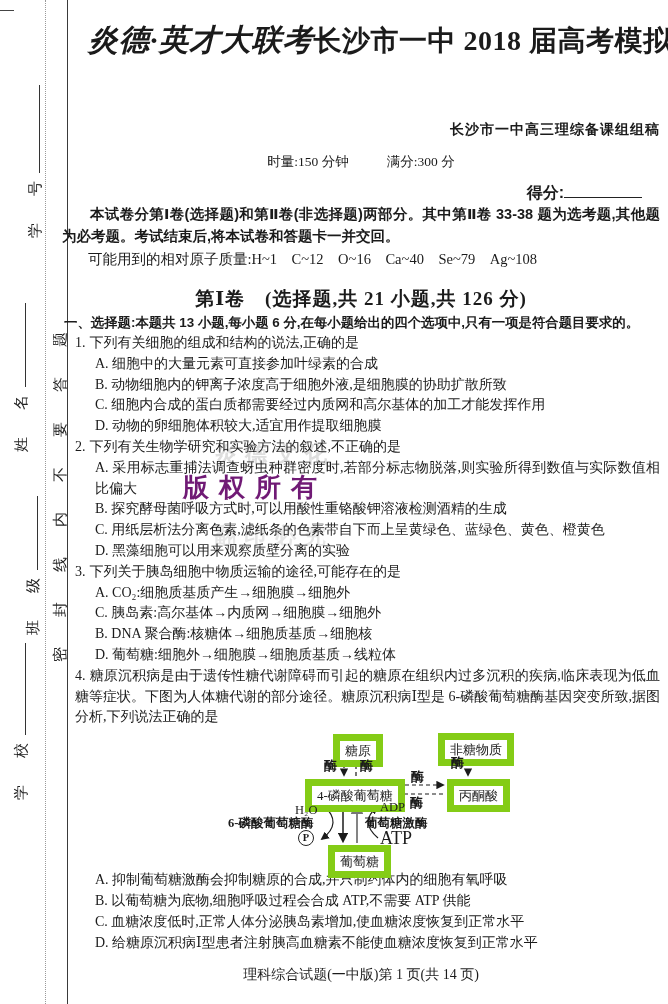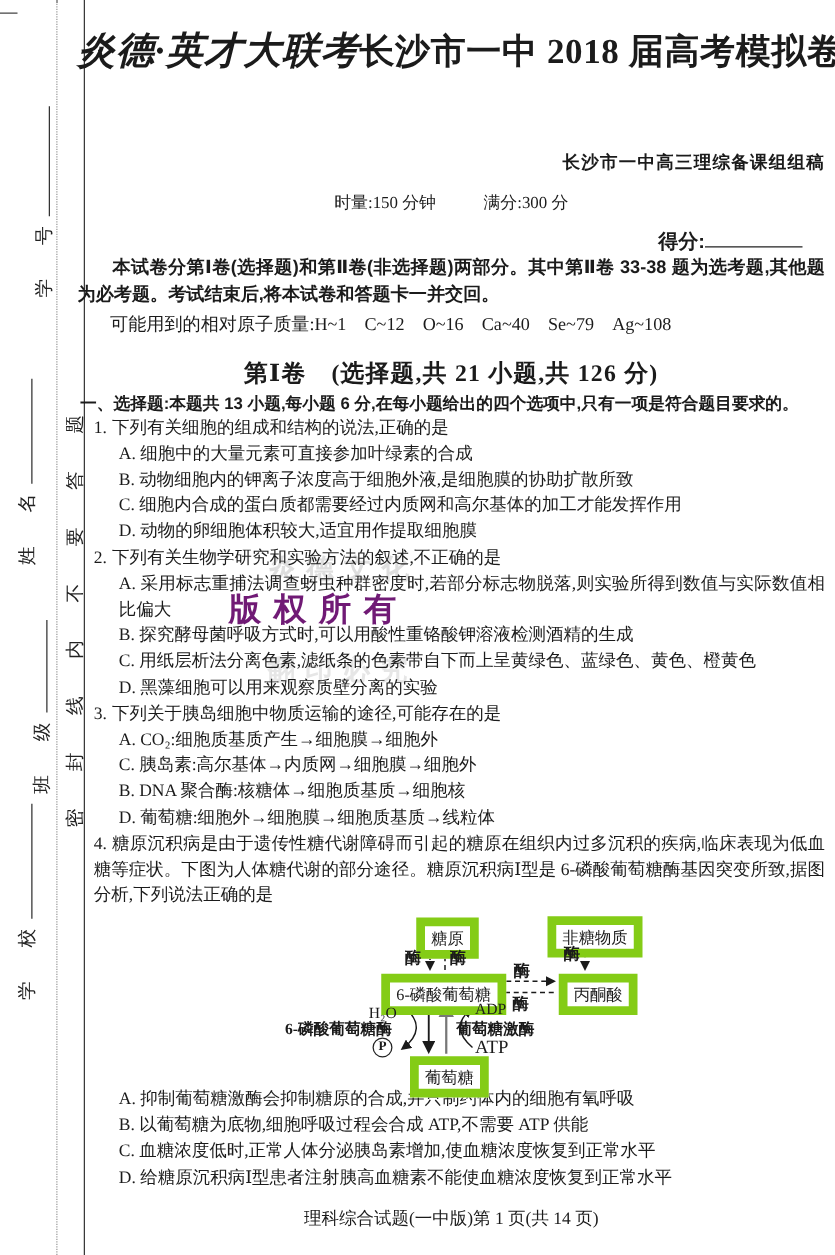--- a/index.html
+++ b/index.html
@@ -27,21 +27,21 @@
   
   .watermark{position:absolute;left:175px;top:440px;z-index:0;text-align:center;
     font-family:"Liberation Sans","DejaVu Sans",sans-serif;font-weight:700;}
   .wm1{font-size:22px;color:#dedede;letter-spacing:8px;margin-left:40px;}
   .wm2{font-size:26px;color:#701a75;letter-spacing:10px;margin-top:0;text-align:center;}
   .wm3{font-size:22px;color:#e6e6e6;letter-spacing:8px;margin-top:16px;margin-left:38px;}
   
   .main{position:absolute;left:62px;top:0;width:598px;height:1004px;z-index:1;}
   .banner{position:absolute;top:20px;left:0;width:100%;text-align:center;white-space:nowrap;}
   .banner .brand{font-weight:900;font-size:30px;letter-spacing:1px;font-style:italic;
-     font-family:"Liberation Serif","DejaVu Serif",serif;}
+     font-family:"Liberation Serif","DejaVu Serif",serif;margin-left:26px;}
   .banner .rest{font-weight:600;font-size:28px;letter-spacing:0.5px;}
   .main-title{position:absolute;top:66px;left:0;width:100%;text-align:center;
      font-family:"Liberation Sans","DejaVu Sans",sans-serif;
      font-weight:700;font-size:31px;letter-spacing:2px;}
   .byline{position:absolute;top:121px;left:0;width:100%;text-align:right;
      font-family:"Liberation Sans","DejaVu Sans",sans-serif;
      font-weight:700;font-size:14px;letter-spacing:1px;}
   .meta{position:absolute;top:153px;left:0;width:100%;display:flex;justify-content:center;gap:38px;
      font-size:13.5px;}
   .score-line{position:absolute;top:182px;right:18px;
@@ -173,33 +173,33 @@
         <line x1="281" y1="73" x2="281" y2="113" stroke="#1b1b1b" stroke-width="1.5" marker-end="url(#ah)"></line>
 
         <line x1="295" y1="115" x2="295" y2="76" stroke="#777" stroke-width="1.8" marker-end="url(#ahg)"></line>
 
         <path d="M 262,78 Q 281,95 260,111" fill="none" stroke="#1b1b1b" stroke-width="1.2" marker-end="url(#ah)"></path>
 
         <path d="M 316,110 Q 297,94 315,79" fill="none" stroke="#1b1b1b" stroke-width="1.2" marker-end="url(#ah)"></path>
       </svg>
       <div class="dbox" style="left:271px;top:6px;">糖原</div>
       <div class="dbox" style="left:376px;top:5px;">非糖物质</div>
-      <div class="dbox" style="left:243px;top:51px;">6-磷酸葡萄糖</div>
+      <div class="dbox" style="left:243px;top:51px;">4-磷酸葡萄糖</div>
       <div class="dbox" style="left:385px;top:51px;">丙酮酸</div>
       <div class="dbox" style="left:266px;top:117px;">葡萄糖</div>
       <div class="dlab enz" style="left:262px;top:31px;">酶</div>
       <div class="dlab enz" style="left:298px;top:31px;">酶</div>
       <div class="dlab enz" style="left:389px;top:28px;">酶</div>
       <div class="dlab enz" style="left:349px;top:42px;">酶</div>
       <div class="dlab enz" style="left:348px;top:68px;">酶</div>
       <div class="dlab" style="left:233px;top:75px;font-size:12.5px;">H₂O</div>
       <div class="dlab" style="left:318px;top:72px;font-size:12.5px;">ADP</div>
       <div class="dlab small" style="left:166px;top:88px;">6-磷酸葡萄糖酶</div>
       <div class="dlab small" style="left:303px;top:88px;">葡萄糖激酶</div>
-      <div class="dlab" style="left:318px;top:103px;font-size:15px;">ATP</div>
+      <div class="dlab" style="left:318px;top:103px;font-size:18px;">ATP</div>
       <div class="pcircle" style="left:236px;top:102px;">P</div>
     </div>
 
     <div class="opt">A. 抑制葡萄糖激酶会抑制糖原的合成,并只制约体内的细胞有氧呼吸</div>
     <div class="opt">B. 以葡萄糖为底物,细胞呼吸过程会合成 ATP,不需要 ATP 供能</div>
     <div class="opt">C. 血糖浓度低时,正常人体分泌胰岛素增加,使血糖浓度恢复到正常水平</div>
     <div class="opt">D. 给糖原沉积病Ⅰ型患者注射胰高血糖素不能使血糖浓度恢复到正常水平</div>
 
   </div>
 

